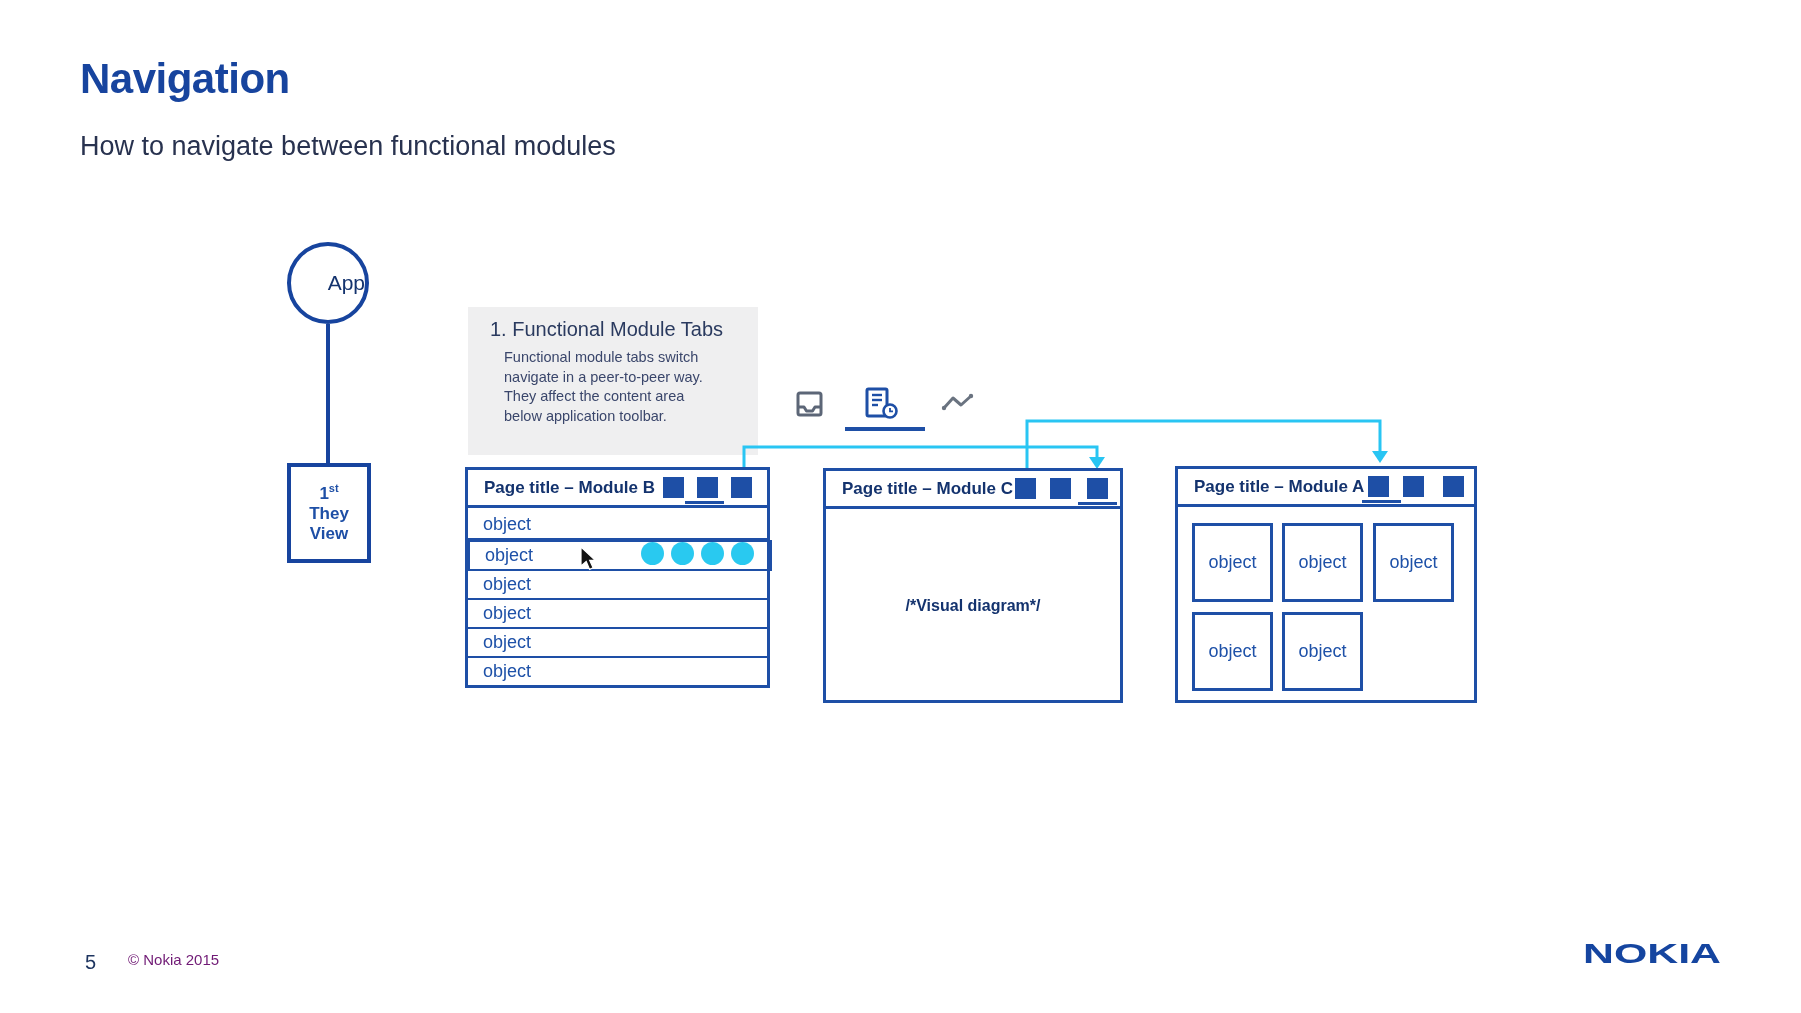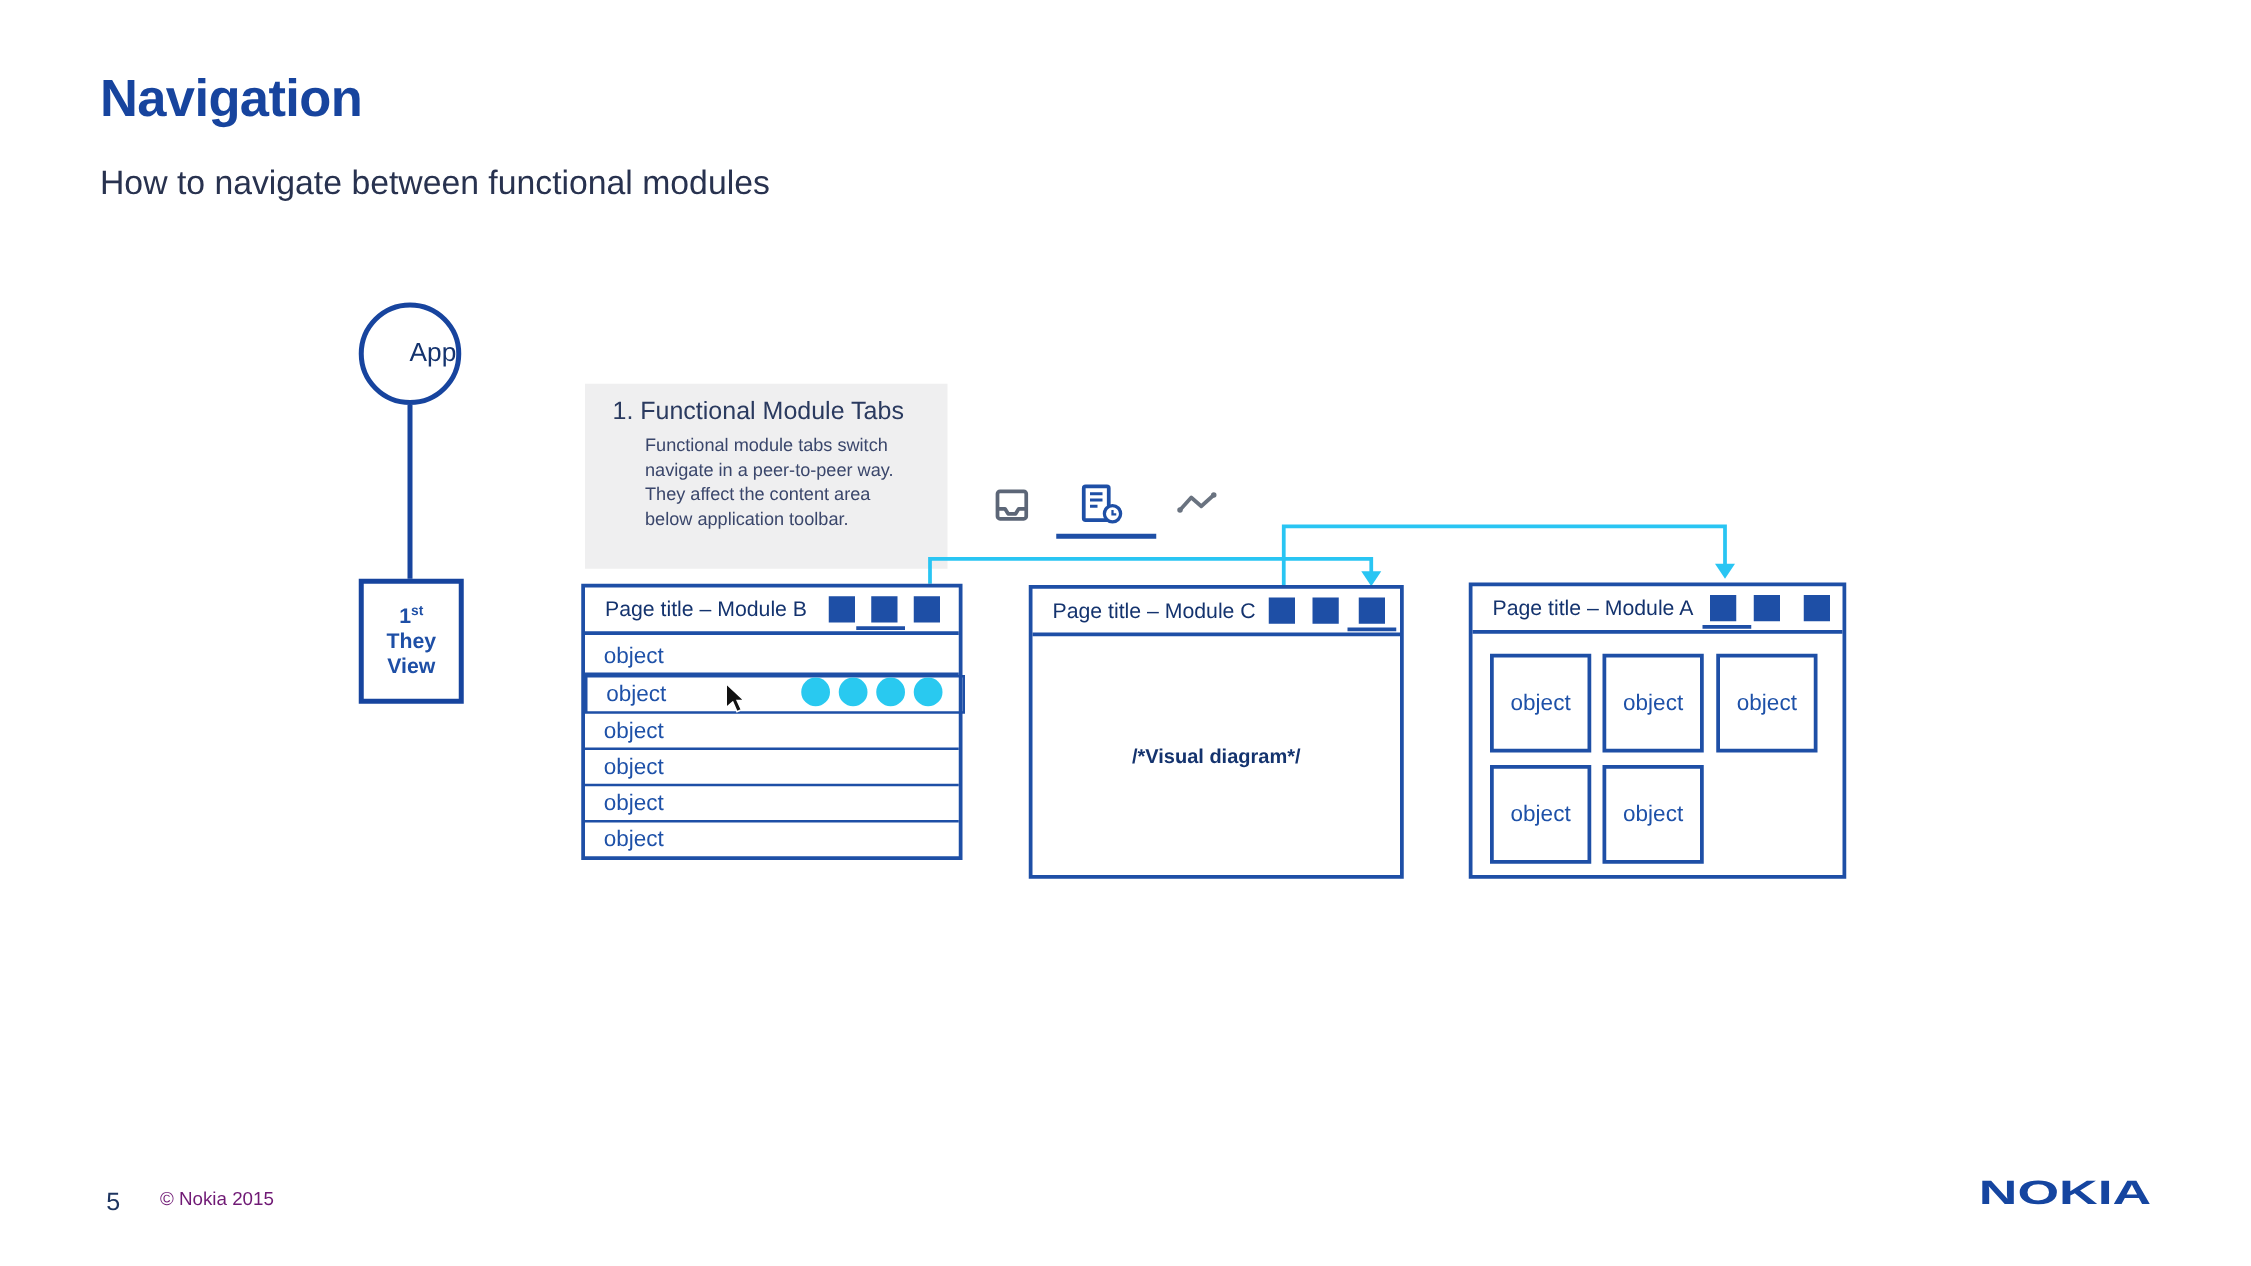--- a/index.html
+++ b/index.html
@@ -23,30 +23,30 @@
 
   
   .app-circle{position:absolute;left:287px;top:242px;width:82px;height:82px;border:4px solid var(--accent-blue);border-radius:50%;display:flex;align-items:center;justify-content:flex-end;font-size:21px;color:var(--navy-text);background:#fff;}
   .connector{position:absolute;left:326px;top:324px;width:4px;height:140px;background:var(--accent-blue);}
   .level-box{position:absolute;left:287px;top:463px;width:84px;height:100px;border:4px solid var(--accent-blue);background:#fff;display:flex;align-items:center;justify-content:center;text-align:center;font-size:17px;line-height:1.18;color:var(--mid-blue);font-weight:600;}
   .level-box sup{font-size:11px;}
 
   
   .callout{position:absolute;left:468px;top:307px;width:290px;height:148px;background:var(--panel-gray);}
   .callout-heading{position:absolute;left:22px;top:11px;font-size:20px;color:#2a3a5f;}
-  .callout-body{position:absolute;left:36px;top:41px;font-size:14.5px;line-height:1.36;color:#3a466b;margin-left:12px;}
+  .callout-body{position:absolute;left:36px;top:41px;font-size:14.5px;line-height:1.36;color:#3a466b;}
 
   
   .tool-icon{position:absolute;}
   .toolbar-underline{position:absolute;left:845px;top:427px;width:80px;height:4px;background:var(--mid-blue);}
 
   
   .module{position:absolute;border:3px solid var(--mid-blue);background:#fff;}
   .module-header{position:relative;height:38px;border-bottom:3px solid var(--mid-blue);}
-  .module-title{position:absolute;left:16px;top:50%;transform:translateY(-50%);font-size:17px;font-weight:400;color:var(--navy-text);white-space:nowrap;}
+  .module-title{position:absolute;left:16px;top:50%;transform:translateY(-50%);font-size:17px;font-weight:700;color:var(--navy-text);white-space:nowrap;}
   .tab-square{position:absolute;width:21px;height:21px;background:var(--mid-blue);top:7px;}
   .tab-underline{position:absolute;height:3px;width:39px;background:var(--mid-blue);top:31px;}
 
   .module-b{left:465px;top:467px;width:305px;height:221px;}
   .rows{position:absolute;left:0;right:0;top:41px;bottom:0;display:flex;flex-direction:column;}
   .row{flex:1;display:flex;align-items:center;padding-left:15px;font-size:18px;color:#1e51a8;border-bottom:2px solid var(--mid-blue);position:relative;}
   .row:last-child{border-bottom:none;}
   .row.active{border:2px solid var(--mid-blue);margin-right:-5px;border-bottom:2px solid var(--mid-blue);}
   .dot{position:absolute;width:23px;height:23px;border-radius:50%;background:var(--dot-cyan);top:542px;}
 

